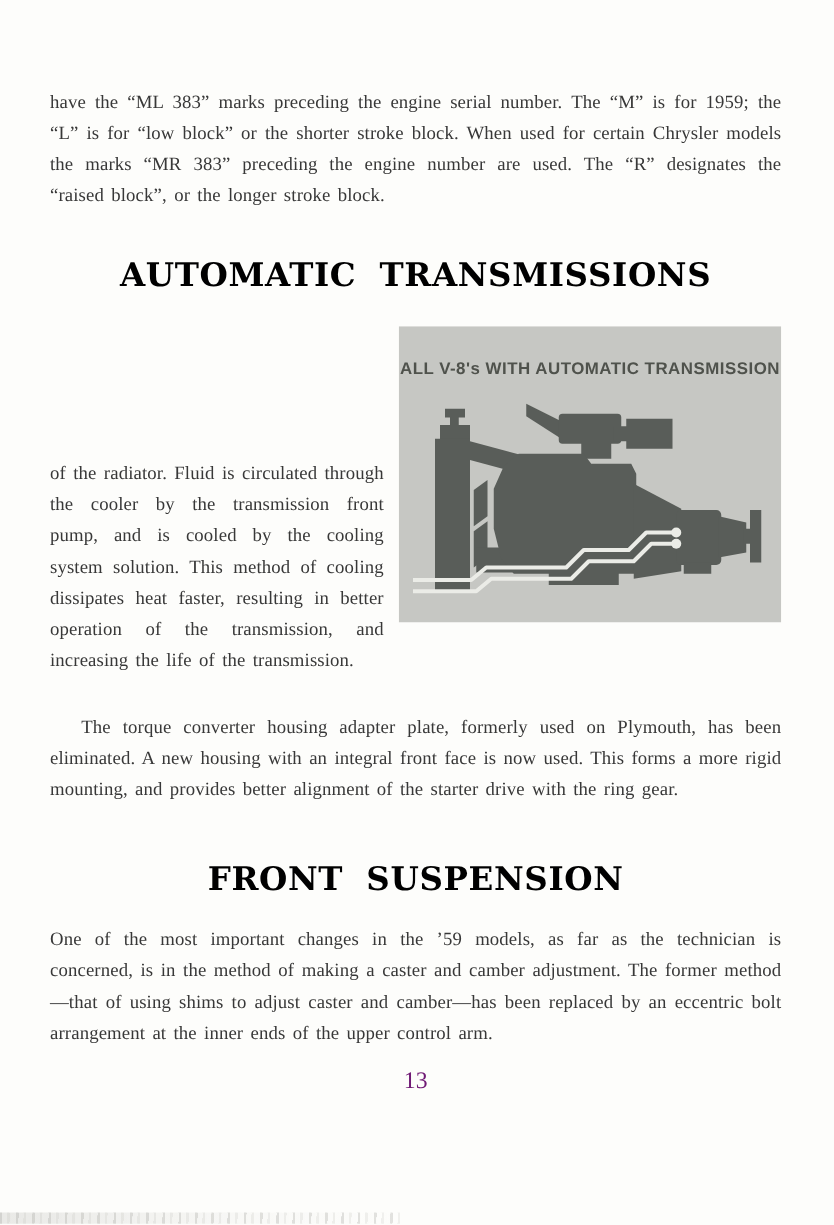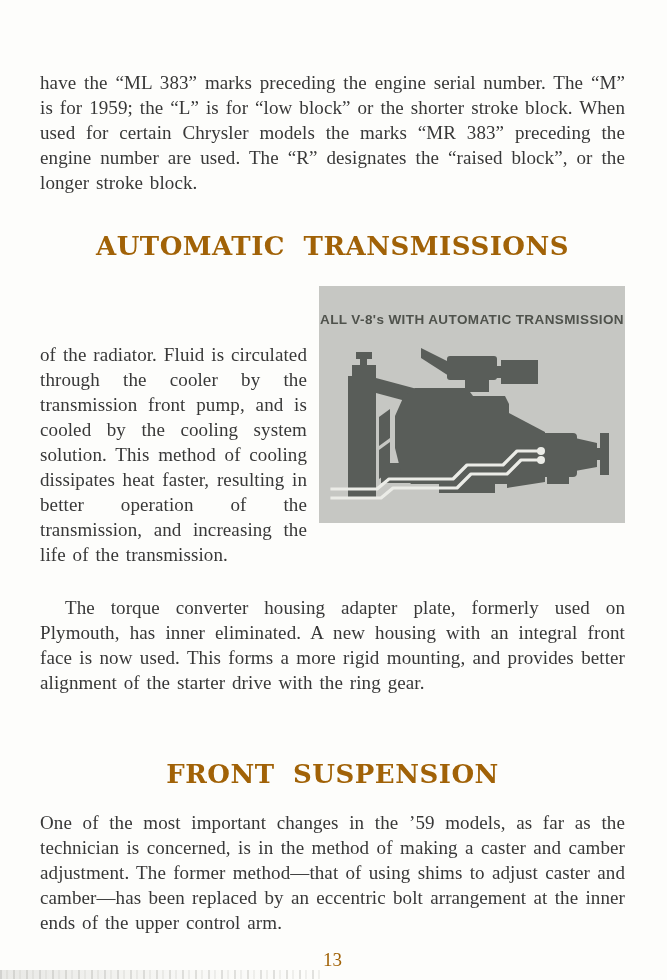--- a/index.html
+++ b/index.html
@@ -10,38 +10,38 @@
     color: #383838;
     position: relative;
     overflow: hidden;
   }
   .page {
     padding: 70px 42px 0 40px;
     position: relative;
   }
   p {
     margin: 0;
-    font-size: 19px;
+    font-size: 15px;
     line-height: 25px;
     text-align: justify;
     word-spacing: 2px;
     letter-spacing: 0.1px;
   }
   .section-heading {
     font-family: "DejaVu Serif", serif;
     font-weight: 700;
     font-size: 26px;
     letter-spacing: 0.5px;
     word-spacing: 9px;
     text-align: center;
-    color: #a16207;
+    color: #000000;
     margin: 0;
   }
   .h-auto-trans { margin-top: 36px; margin-bottom: 23px; }
-  .h-front-susp { margin-top: 64px; margin-bottom: 21px; }
+  .h-front-susp { margin-top: 44px; margin-bottom: 21px; }
   .wrap-row {
     display: flex;
     align-items: flex-end;
     margin-top: 0;
   }
   .wrap-row .col-text { flex: 1 1 auto; margin-right: 12px; }
   .figure {
     flex: 0 0 306px;
     width: 306px; height: 281px;
     margin: 2px 0 0 0;
@@ -52,21 +52,21 @@
     font-weight: 700;
     font-size: 13.5px;
     letter-spacing: 0.4px;
     fill: #4f524c;
   }
   .p-torque { margin-top: 28px; text-indent: 25px; }
   .p-intro-cooling { margin-top: 0; }
   .page-number {
     text-align: center;
     font-size: 19px;
-    color: #a16207;
+    color: #701a75;
     margin-top: 14px;
   }
   .scan-noise {
     position: absolute;
     left: 0; bottom: 1px;
     width: 48%; height: 9px;
     background:
       repeating-linear-gradient(93deg, rgba(125,125,118,0.30) 0 2px, rgba(0,0,0,0) 2px 6px, rgba(150,150,142,0.18) 6px 8px, rgba(0,0,0,0) 8px 13px),
       linear-gradient(90deg, rgba(140,140,132,0.25), rgba(200,200,195,0.12) 60%, rgba(255,255,255,0) 100%);
     opacity: 0.7;
@@ -128,21 +128,21 @@
           <path d="M221,174 H202 L188,188 H152 L138,202 H74 L62,212 H13"></path>
         </g>
         <g fill="#ebece7">
           <circle cx="222" cy="165" r="4"></circle>
           <circle cx="222" cy="174" r="4"></circle>
         </g>
       </svg>
     </div>
   </div>
 
-  <p class="p-torque">The torque converter housing adapter plate, formerly used on Plymouth, has inner eliminated. A new housing with an integral front face is now used. This forms a more rigid mounting, and provides better alignment of the starter drive with the ring gear.</p>
+  <p class="p-torque">The torque converter housing adapter plate, formerly used on Plymouth, has been eliminated. A new housing with an integral front face is now used. This forms a more rigid mounting, and provides better alignment of the starter drive with the ring gear.</p>
 
   <h1 class="section-heading h-front-susp">FRONT SUSPENSION</h1>
 
   <p>One of the most important changes in the ’59 models, as far as the technician is concerned, is in the method of making a caster and camber adjustment. The former method—that of using shims to adjust caster and camber—has been replaced by an eccentric bolt arrangement at the inner ends of the upper control arm.</p>
 
   <div class="page-number">13</div>
 
 </div>
 
 <div class="scan-noise"></div>

